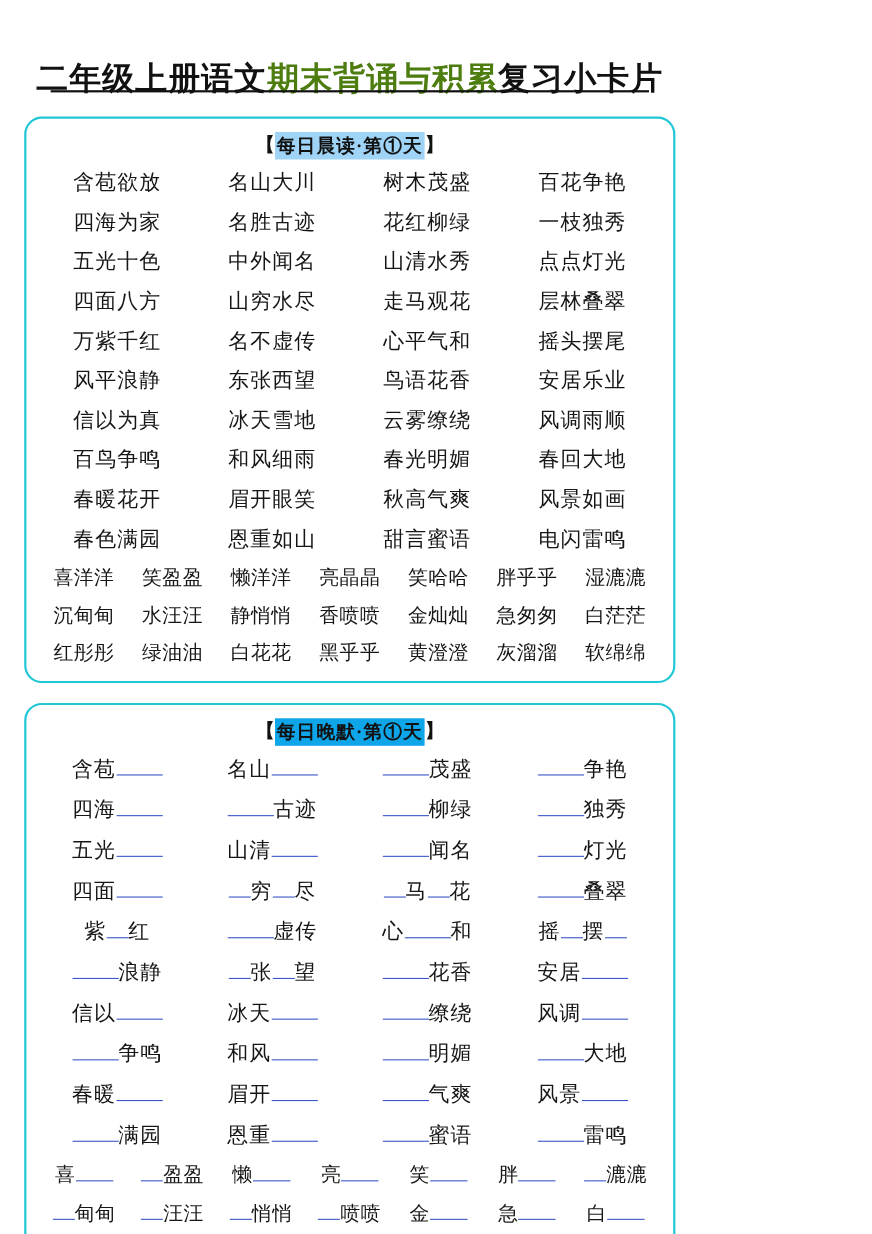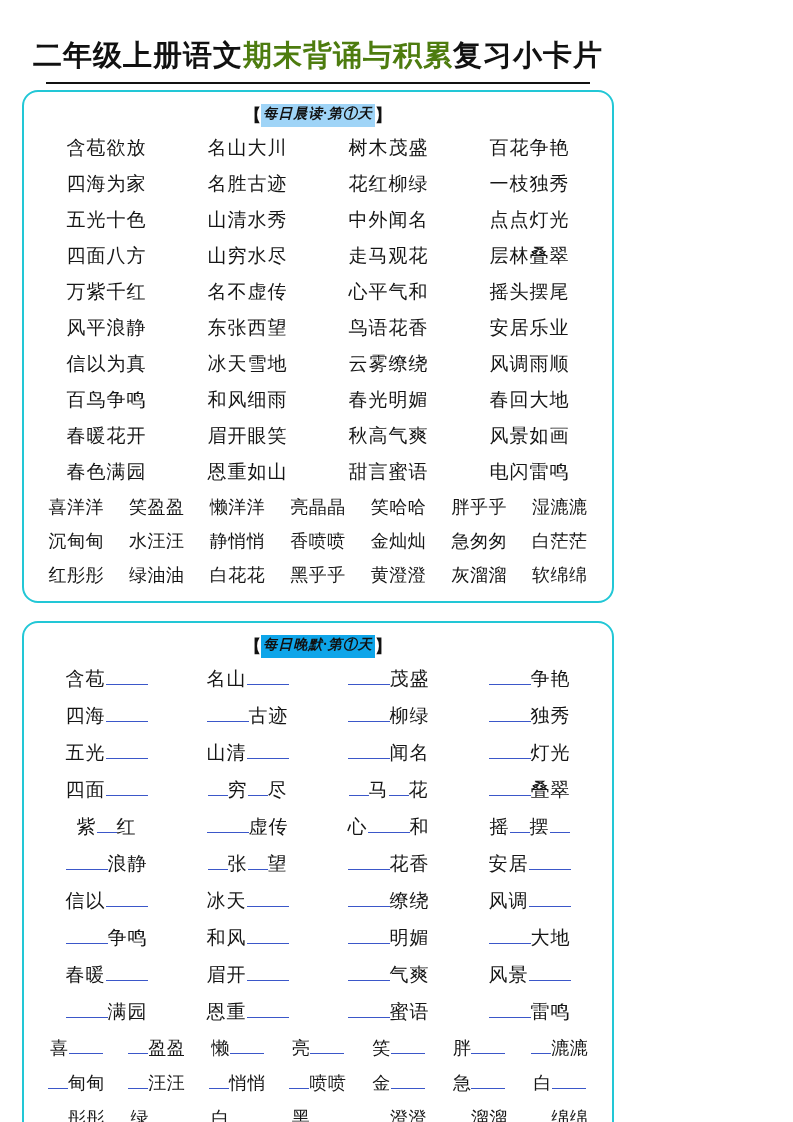--- a/index.html
+++ b/index.html
@@ -12,21 +12,21 @@
     background: #ffffff;
     font-family: "Liberation Sans", sans-serif;
     color: #1b1b1b;
     overflow: hidden;
   }
   .page {
     position: relative;
     width: 636px;
     height: 1122px;
     box-sizing: border-box;
-    padding: 0 22px;
+    padding: 16px 22px;
   }
   
   .title-row {
     display: flex;
     justify-content: center;
     align-items: baseline;
     padding-top: 36px;
     padding-bottom: 14px;
     white-space: nowrap;
   }
@@ -56,25 +56,24 @@
     margin-bottom: 18px;
   }
   .card-header {
     display: flex;
     justify-content: center;
     margin: 2px 0 8px 0;
   }
   .card-header .label {
     font-family: "Liberation Serif", serif;
     font-weight: bold;
-    font-size: 14px;
+    font-size: 17px;
     letter-spacing: 1px;
     color: #111111;
     padding: 1px 2px;
-    font-style: italic;
   }
   .hl-blue { background: #9fd4f7; }
   .hl-yellow { background: #0ea5e9; }
   .brk { color: #111111; font-weight: bold; font-size: 17px; font-family: "Liberation Serif", serif;}
 
   
   .grid5 {
     display: grid;
     grid-template-columns: repeat(4, 1fr);
     row-gap: 10px;
@@ -149,23 +148,23 @@
       <div class="cell">含苞欲放</div>
       <div class="cell">名山大川</div>
       <div class="cell">树木茂盛</div>
       <div class="cell">百花争艳</div>
       <div class="cell">四海为家</div>
 
       <div class="cell">名胜古迹</div>
       <div class="cell">花红柳绿</div>
       <div class="cell">一枝独秀</div>
       <div class="cell">五光十色</div>
+      <div class="cell">中外闻名</div>
+
       <div class="cell">山清水秀</div>
-
-      <div class="cell">中外闻名</div>
       <div class="cell">点点灯光</div>
       <div class="cell">四面八方</div>
       <div class="cell">山穷水尽</div>
       <div class="cell">走马观花</div>
 
       <div class="cell">层林叠翠</div>
       <div class="cell">万紫千红</div>
       <div class="cell">名不虚传</div>
       <div class="cell">心平气和</div>
       <div class="cell">摇头摆尾</div>

